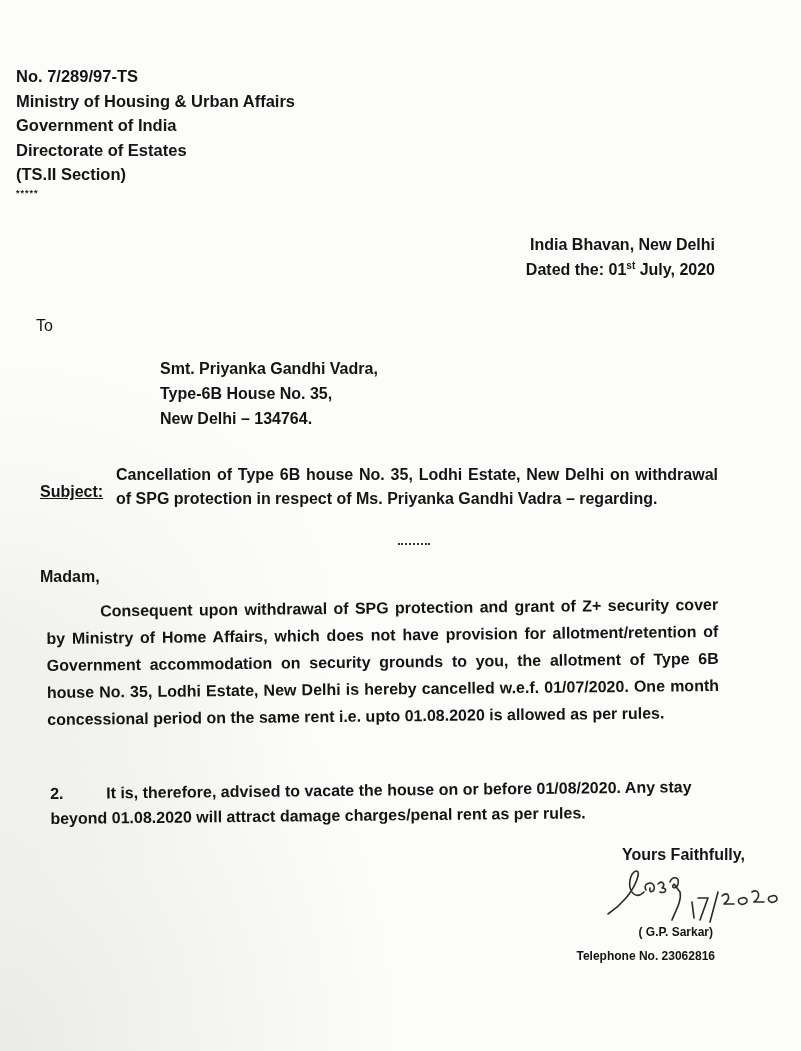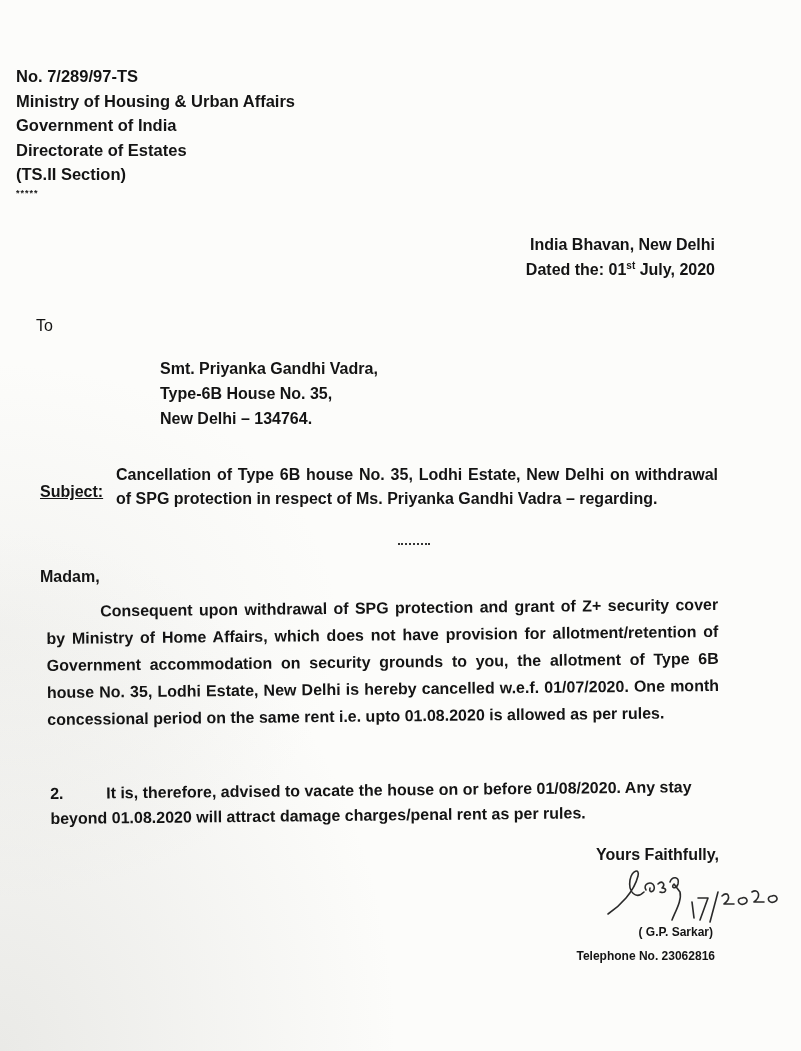--- a/index.html
+++ b/index.html
@@ -113,21 +113,21 @@
       top: 781px;
       width: 670px;
       font-weight: bold;
       font-size: 16px;
       line-height: 25px;
       transform: rotate(-0.6deg);
       transform-origin: left top;
     }
     .para2 .num { display: inline-block; width: 56px; }
 
-    .closing { left: 596px; top: 846px; font-weight: bold; }
+    .closing { left: 622px; top: 846px; font-weight: bold; }
     .signature {
       position: absolute;
       left: 600px;
       top: 862px;
       width: 200px;
       height: 70px;
     }
     .sign-block {
       position: absolute;
       right: 86px;

